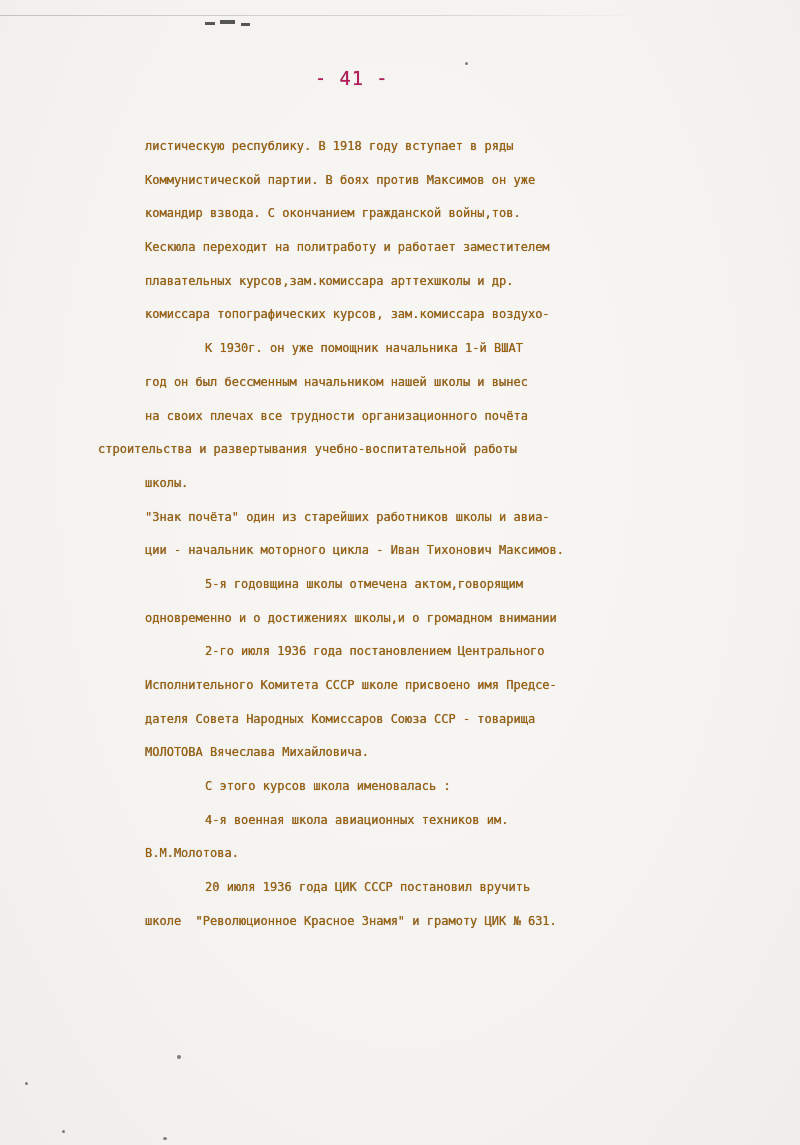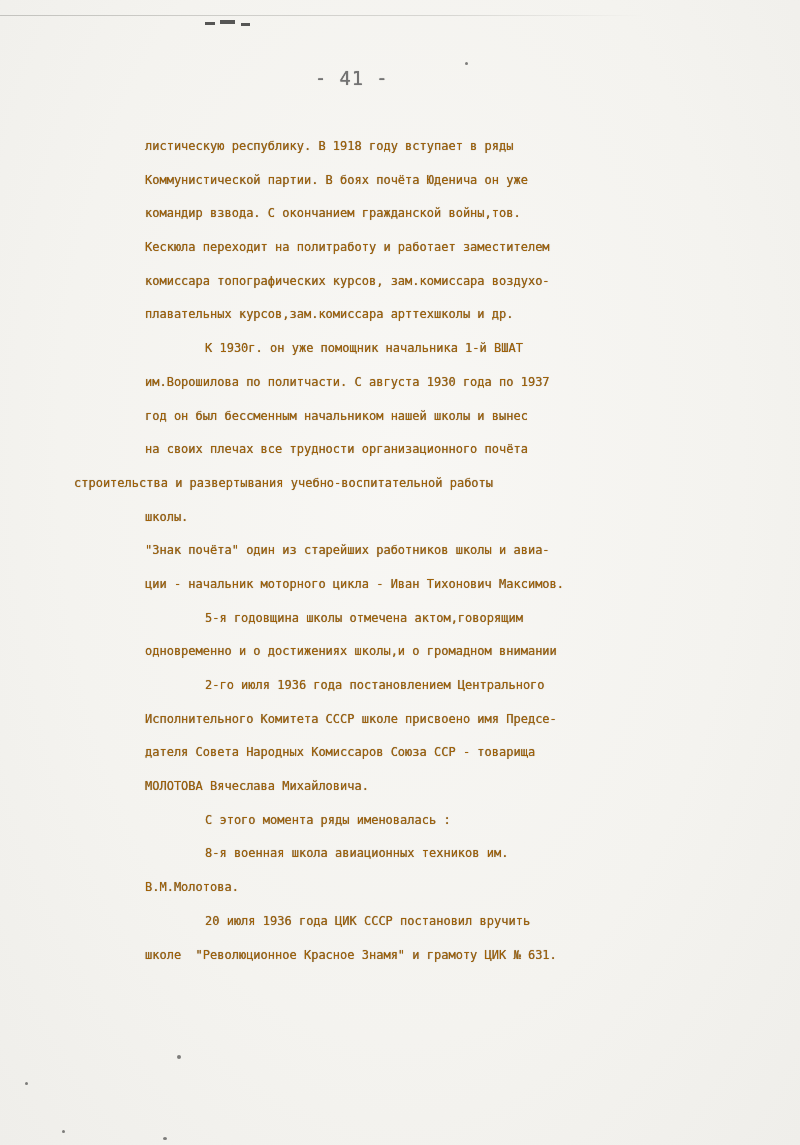--- a/index.html
+++ b/index.html
@@ -19,41 +19,41 @@
   .scan-page {
     position: absolute;
     inset: 0;
   }
   .page-number {
     position: absolute;
     top: 68px;
     left: 315px;
     font-size: 18.7px;
     letter-spacing: 1px;
-    color: #737373;
+    color: #be185d;
     text-shadow: 0 0 0.7px rgba(45,45,45,0.75);
     white-space: pre;
   }
   .text-block {
     position: absolute;
     top: 130px;
     left: 0;
     right: 0;
   }
   .line {
     height: 33.7px;
     line-height: 33.7px;
     padding-left: 145px;
     font-size: 12px;
     white-space: pre;
     color: #a16207;
     text-shadow: 0 0 0.7px rgba(45,45,45,0.7);
   }
   .line.indent { padding-left: 205px; }
-  .line.outdent { padding-left: 74px; }
+  .line.outdent { padding-left: 98px; }
   
   .artifact {
     position: absolute;
     background: #3a3a3a;
     opacity: 0.85;
   }
   .scanline {
     position: absolute;
     top: 15px;
     left: 0;
@@ -80,39 +80,38 @@
   <div class="speck" style="left:465px; top:62px; width:3px; height:3px;"></div>
   <div class="speck" style="left:177px; top:1055px; width:4px; height:4px;"></div>
   <div class="speck" style="left:25px; top:1082px; width:3px; height:3px;"></div>
   <div class="speck" style="left:62px; top:1130px; width:3px; height:3px;"></div>
   <div class="speck" style="left:163px; top:1137px; width:4px; height:3px;"></div>
 
   <div class="page-number">- 41 -</div>
 
   <div class="text-block">
     <div class="line">листическую республику. В 1918 году вступает в ряды</div>
-    <div class="line">Коммунистической партии. В боях почёта Юденича он уже</div>
+    <div class="line">Коммунистической партии. В боях против Максимов он уже</div>
     <div class="line">командир взвода. С окончанием гражданской войны,тов.</div>
     <div class="line">Кескюла переходит на политработу и работает заместителем</div>
+    <div class="line">плавательных курсов,зам.комиссара арттехшколы и др.</div>
     <div class="line">комиссара топографических курсов, зам.комиссара воздухо-</div>
-    <div class="line">плавательных курсов,зам.комиссара арттехшколы и др.</div>
     <div class="line indent">К 1930г. он уже помощник начальника 1-й ВШАТ</div>
-    <div class="line">им.Ворошилова по политчасти. С августа 1930 года по 1937</div>
     <div class="line">год он был бессменным начальником нашей школы и вынес</div>
     <div class="line">на своих плечах все трудности организационного почёта</div>
     <div class="line outdent">строительства и развертывания учебно-воспитательной работы</div>
     <div class="line">школы.</div>
     <div class="line">"Знак почёта" один из старейших работников школы и авиа-</div>
     <div class="line">ции - начальник моторного цикла - Иван Тихонович Максимов.</div>
     <div class="line indent">5-я годовщина школы отмечена актом,говорящим</div>
     <div class="line">одновременно и о достижениях школы,и о громадном внимании</div>
     <div class="line indent">2-го июля 1936 года постановлением Центрального</div>
     <div class="line">Исполнительного Комитета СССР школе присвоено имя Предсе-</div>
     <div class="line">дателя Совета Народных Комиссаров Союза ССР - товарища</div>
     <div class="line">МОЛОТОВА Вячеслава Михайловича.</div>
-    <div class="line indent">С этого момента ряды именовалась :</div>
-    <div class="line indent">8-я военная школа авиационных техников им.</div>
+    <div class="line indent">С этого курсов школа именовалась :</div>
+    <div class="line indent">4-я военная школа авиационных техников им.</div>
     <div class="line">В.М.Молотова.</div>
     <div class="line indent">20 июля 1936 года ЦИК СССР постановил вручить</div>
     <div class="line">школе  "Революционное Красное Знамя" и грамоту ЦИК № 631.</div>
   </div>
 
 </div>
 
 </body></html>

